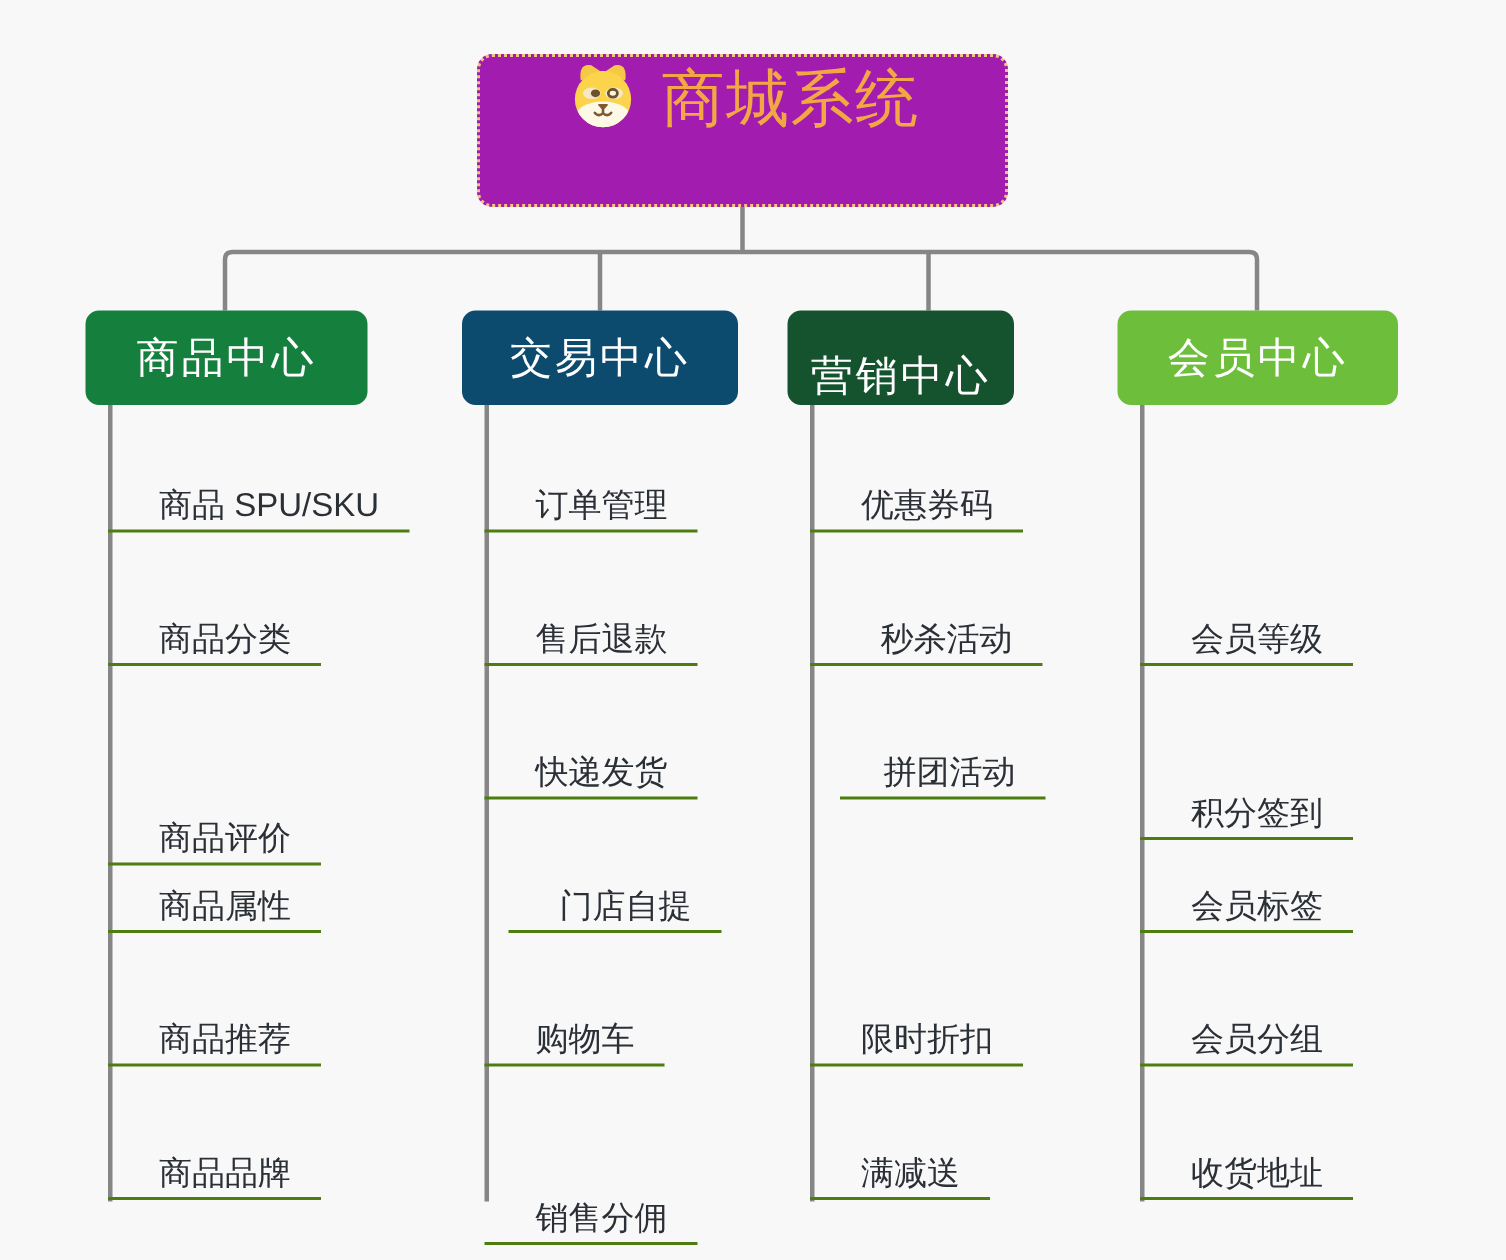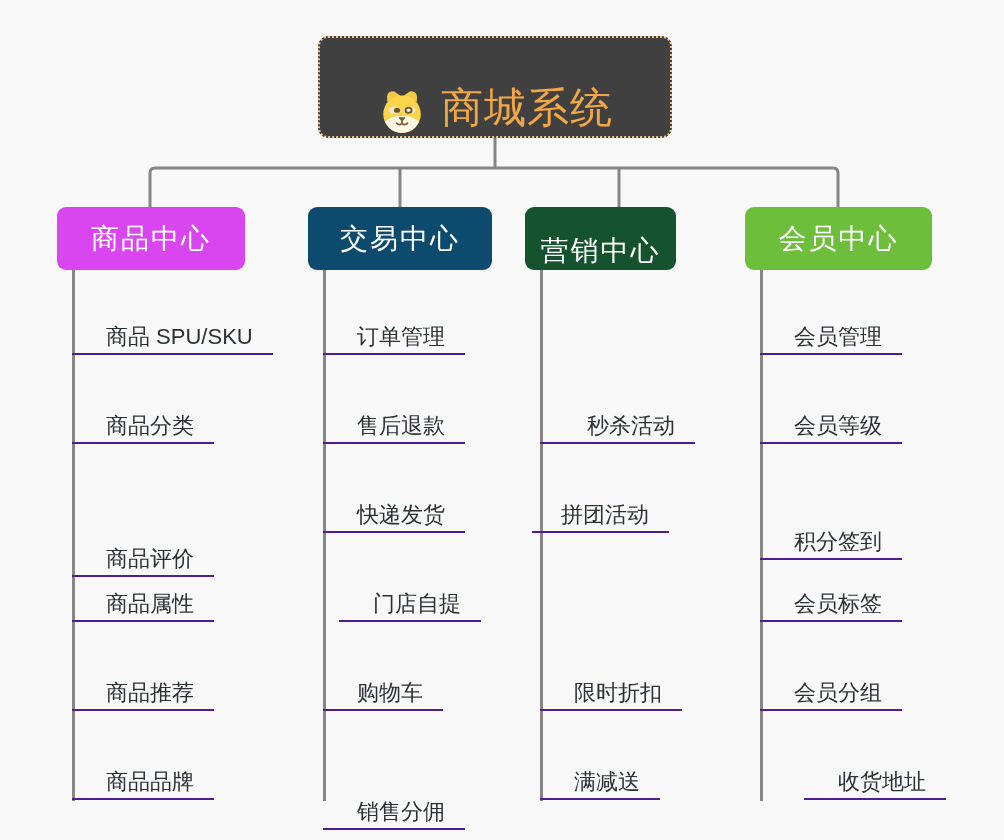--- a/index.html
+++ b/index.html
@@ -10,24 +10,24 @@
     overflow:hidden;
     font-family:"Liberation Sans","DejaVu Sans",sans-serif;
   }
   
   #connectors{position:absolute;left:0;top:0;pointer-events:none;}
 
   
   .root-node{
     position:absolute;left:318px;top:36px;width:354px;height:102px;
     box-sizing:border-box;
-    background:#404040;
+    background:#a21caf;
     border:2px dotted #f0c482;
     border-radius:10px;
-    display:flex;align-items:flex-end;justify-content:center;gap:14px;
+    display:flex;align-items:flex-start;justify-content:center;gap:14px;
   }
   .root-title{
     font-size:42px;
     letter-spacing:1px;
     color:#f2a644;
     white-space:nowrap;
   }
   .doge{width:50px;height:50px;display:block;}
 
   
@@ -51,21 +51,21 @@
     position:absolute;
     width:3px;
     background:#868686;
   }
 
   
   .leaf{
     position:absolute;
     height:35px;
     line-height:37px;
-    border-bottom:2px solid #4c1d95;
+    border-bottom:2px solid #4d7c0f;
     padding:0 20px 0 34px;
     font-size:22px;
     color:#2b2f36;
     white-space:nowrap;
   }
 </style>
 </head>
 <body>
 
 <div id="canvas">
@@ -98,21 +98,21 @@
       <ellipse cx="25.6" cy="31" rx="3.9" ry="3.3" fill="#6E522C"></ellipse>
       <ellipse cx="41.5" cy="31" rx="7.6" ry="4.9" fill="#F3E9C9"></ellipse>
       <ellipse cx="40.4" cy="31" rx="3.9" ry="3.3" fill="#FDF6DC" stroke="#6E522C" stroke-width="2.4"></ellipse>
 
       <path d="M28.6 40 L35.4 40 Q36.8 40 35.9 41.3 L33.2 44.4 Q32 45.6 30.8 44.4 L28.1 41.3 Q27.2 40 28.6 40 Z" fill="#7C5A33"></path>
       <path d="M32 44.5 L32 48.2 M25 47.6 Q28.5 51.4 32 47.9 Q35.5 51.4 39 47.6" fill="none" stroke="#7C5A33" stroke-width="2.2" stroke-linecap="round"></path>
     </svg>
     <span class="root-title">商城系统</span>
   </div>
 
-<div class="branch-header" style="left: 57px; top: 207px; width: 188px; background: #d946ef;">
+<div class="branch-header" style="left: 57px; top: 207px; width: 188px; background: #15803d;">
       <span class="branch-label">商品中心</span>
     </div>
     <div class="trunk" style="left: 72px; top: 270px; height: 531px;"></div>
     <div class="leaf" style="left: 72px; top: 318px;">商品 SPU/SKU</div>
     <div class="leaf" style="left: 72px; top: 407px;">商品分类</div>
     <div class="leaf" style="left: 72px; top: 496px; margin-top: 44px;">商品评价</div>
     <div class="leaf" style="left: 72px; top: 585px;">商品属性</div>
     <div class="leaf" style="left: 72px; top: 674px;">商品推荐</div>
     <div class="leaf" style="left: 72px; top: 763px;">商品品牌</div>
     <div class="branch-header" style="left: 308px; top: 207px; width: 184px; background: #0c4a6e;">
@@ -122,27 +122,27 @@
     <div class="leaf" style="left: 323px; top: 318px;">订单管理</div>
     <div class="leaf" style="left: 323px; top: 407px;">售后退款</div>
     <div class="leaf" style="left: 323px; top: 496px;">快递发货</div>
     <div class="leaf" style="left: 339px; top: 585px;">门店自提</div>
     <div class="leaf" style="left: 323px; top: 674px;">购物车</div>
     <div class="leaf" style="left: 323px; top: 793px;">销售分佣</div>
     <div class="branch-header" style="left: 525px; top: 207px; width: 151px; background: #14532d; align-items: flex-end;">
       <span class="branch-label">营销中心</span>
     </div>
     <div class="trunk" style="left: 540px; top: 270px; height: 531px;"></div>
+    <div class="leaf" style="left: 540px; top: 318px;">优惠券码</div>
     <div class="leaf" style="left: 540px; top: 407px; padding-left: 47px;">秒杀活动</div>
-    <div class="leaf" style="left: 532px; top: 496px; padding-left: 29px;">拼团活动</div>
+    <div class="leaf" style="left: 560px; top: 496px; padding-left: 29px;">拼团活动</div>
     <div class="leaf" style="left: 540px; top: 674px;">限时折扣</div>
     <div class="leaf" style="left: 540px; top: 763px;">满减送</div>
     <div class="branch-header" style="left: 745px; top: 207px; width: 187px; background: rgb(108, 190, 59);">
       <span class="branch-label">会员中心</span>
     </div>
     <div class="trunk" style="left: 760px; top: 270px; height: 531px;"></div>
-    <div class="leaf" style="left: 760px; top: 318px;">会员管理</div>
     <div class="leaf" style="left: 760px; top: 407px;">会员等级</div>
     <div class="leaf" style="left: 760px; top: 496px; margin-top: 27px;">积分签到</div>
     <div class="leaf" style="left: 760px; top: 585px;">会员标签</div>
     <div class="leaf" style="left: 760px; top: 674px;">会员分组</div>
-    <div class="leaf" style="left: 760px; top: 763px; margin-left: 44px;">收货地址</div>
+    <div class="leaf" style="left: 760px; top: 763px;">收货地址</div>
   </div>
 
 </body></html>

